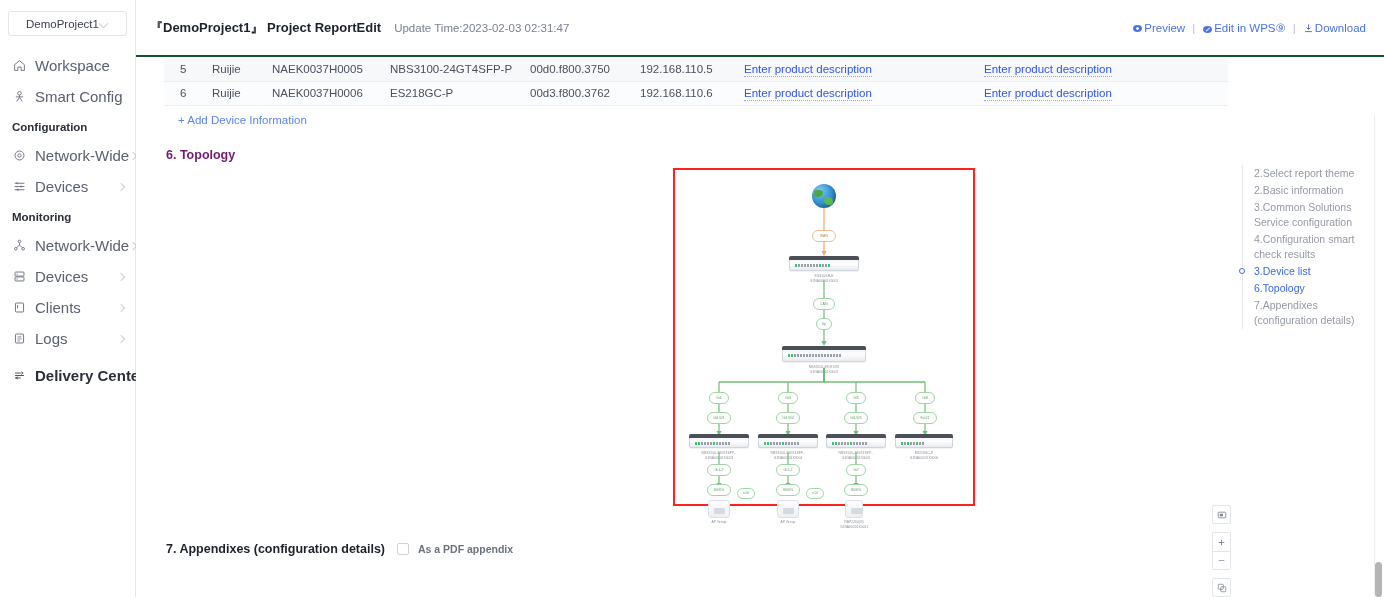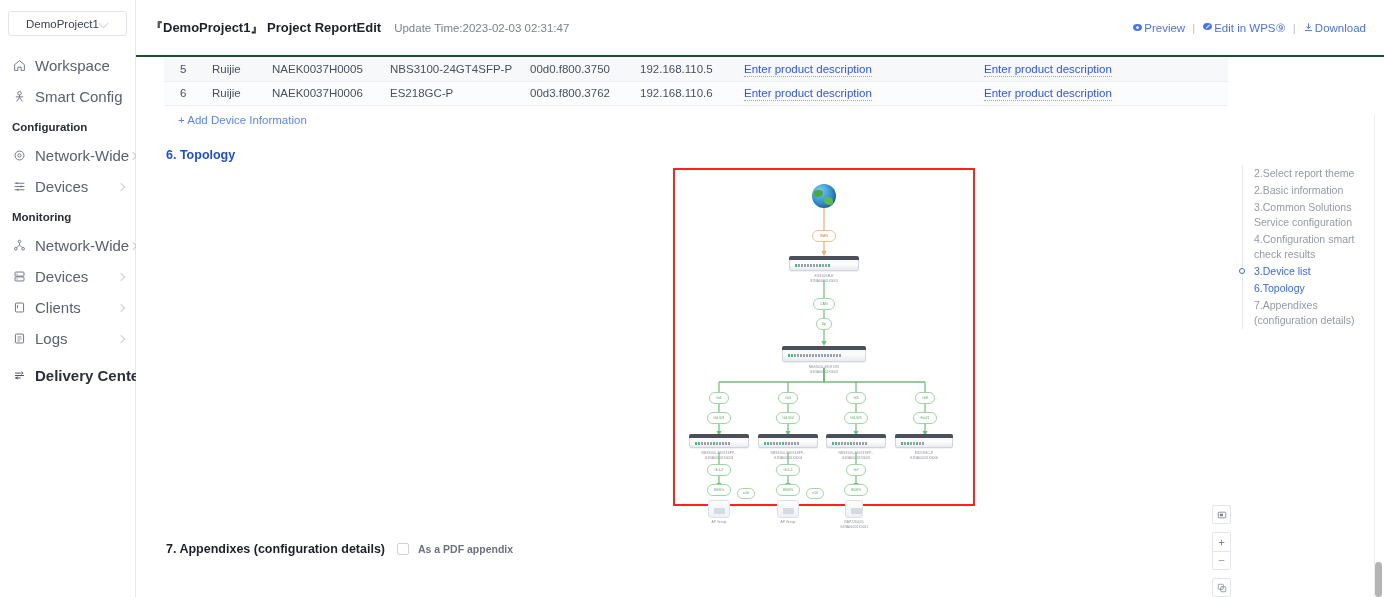--- a/index.html
+++ b/index.html
@@ -80,21 +80,21 @@
     height: 57px;
     display: flex; align-items: center;
     padding: 0 18px 0 14px;
     border-bottom: 2px solid #14532d;
     background: #fff;
     position: relative;
   }
   .doc-title { font-size: 13px; font-weight: bold; color: #1d2129; white-space: nowrap; }
   .doc-time { font-size: 11.5px; color: #7a8091; margin-left: 13px; white-space: nowrap; }
   .topbar-actions { margin-left: auto; display: flex; align-items: center; font-size: 11.5px; }
-  .tb-link { color: #4a73e8; cursor: pointer; display: inline-flex; align-items: flex-start; white-space: nowrap; }
+  .tb-link { color: #4a73e8; cursor: pointer; display: inline-flex; align-items: flex-end; white-space: nowrap; }
   .tb-sep { color: #b9bfcd; margin: 0 7px; }
   .tb-ic { margin-right: 1px; display: inline-flex; }
 
   
   .content {
     position: absolute; top: 57px; left: 0; right: 0; bottom: 0;
     overflow: hidden; background: #fff;
     padding: 0 0 0 0;
   }
   .doc-body { padding: 0 150px 0 28px; position: relative; }
@@ -119,21 +119,21 @@
   .desc-link {
     color: #2f54eb; cursor: pointer;
     border-bottom: 1px dotted #8fa4f0;
     padding-bottom: 1px;
   }
   .add-row-link {
     font-size: 11.5px; color: #5a86ef; cursor: pointer;
     margin: 8px 0 0 14px; display: inline-block;
   }
   .sec-heading {
-    font-size: 12.5px; font-weight: bold; color: #1d4ed8;
+    font-size: 12.5px; font-weight: bold; color: #701a75;
     margin: 20px 0 0 2px;
   }
 
   
   .topo-wrap { position: relative; height: 352px; margin-top: 6px; }
   .topo-box {
     position: absolute; left: 509px; top: 0px;
     width: 302px; height: 338px;
     border: 2px solid #ff2020; background: #fff;
   }

